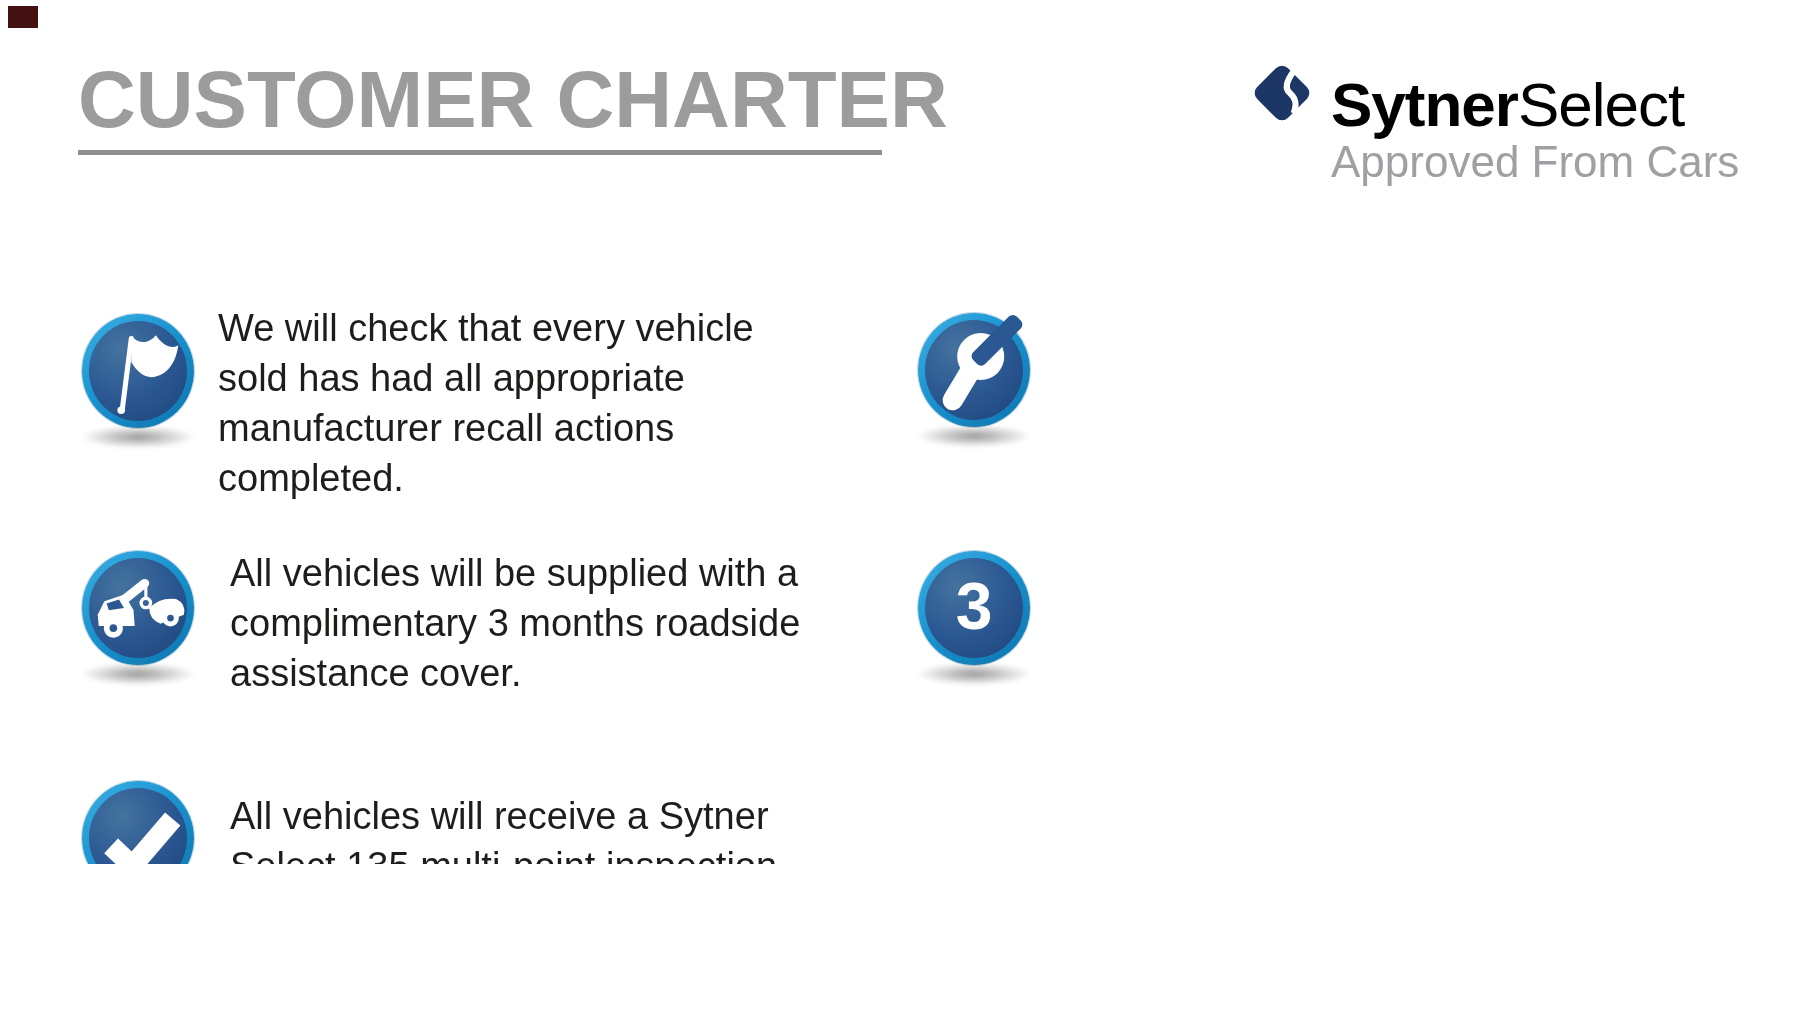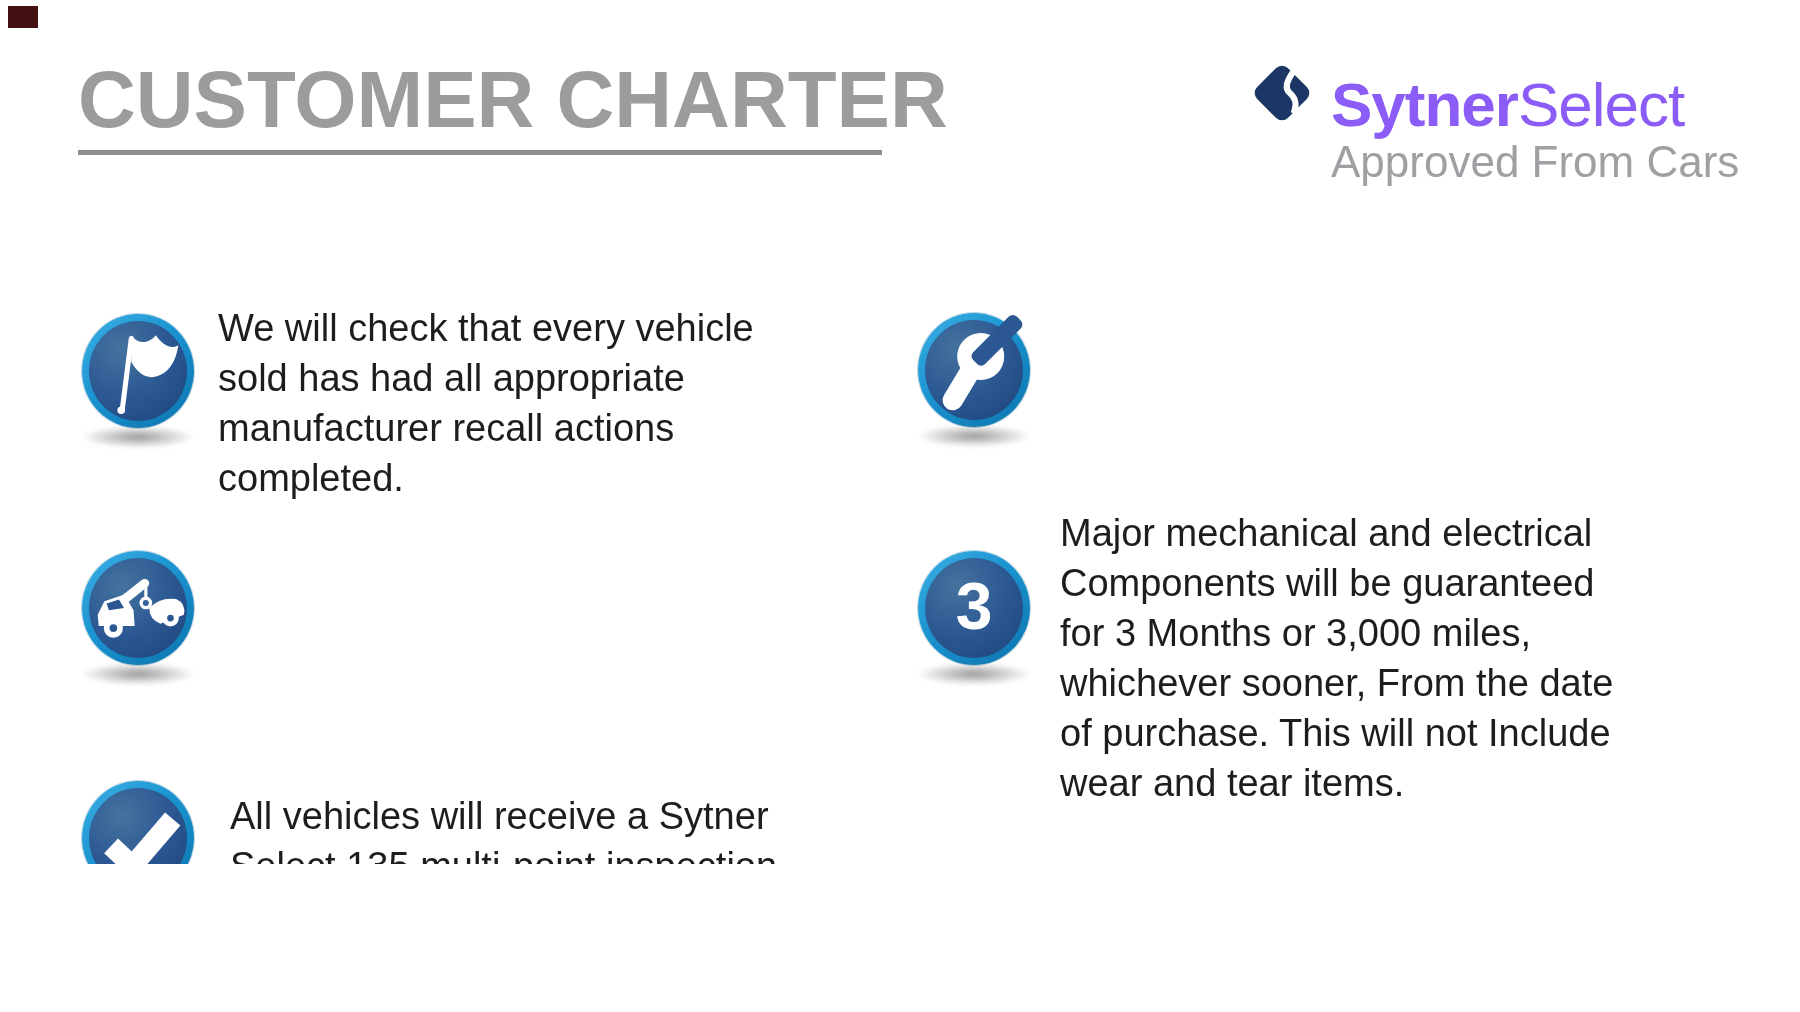--- a/index.html
+++ b/index.html
@@ -8,21 +8,21 @@
 
   .corner-mark{position:absolute;left:8px;top:6px;width:30px;height:22px;background:#451012;}
 
   .page-title{position:absolute;left:78px;top:58px;font-size:80px;font-weight:700;
               color:#9c9c9c;letter-spacing:0px;line-height:1.05;white-space:nowrap;}
   .title-rule{position:absolute;left:78px;top:150px;width:804px;height:5px;background:#8f8f8f;}
 
   
   .logo{position:absolute;left:1243px;top:48px;width:480px;height:140px;}
   .logo-diamond{position:absolute;left:0;top:6px;width:78px;height:78px;}
-  .wordmark{position:absolute;left:88px;top:26px;font-size:62px;line-height:1;color:#8b5cf6;white-space:nowrap;letter-spacing:-1px;}
+  .wordmark{position:absolute;left:88px;top:26px;font-size:62px;line-height:1;color:#000000;white-space:nowrap;letter-spacing:-1px;}
   .wordmark .bold{font-weight:700;}
   .wordmark .light{font-weight:400;}
   .tagline{position:absolute;left:88px;top:92px;width:388px;text-align:right;
            font-size:44px;line-height:1;color:#9ea0a3;font-weight:400;white-space:nowrap;}
 
   
   .para{position:absolute;font-size:38px;line-height:50px;color:#1d1d1b;white-space:pre-line;}
 
   .badge{position:absolute;width:112px;height:114px;border-radius:50%;
          background:linear-gradient(140deg,#3db0e6 0%,#1a93cf 45%,#0c74ae 100%);
@@ -80,20 +80,23 @@
       <path d="M14,56 L20,44 L38,38 L46,52 L47,66 L15,66 Z" fill="#ffffff"></path>
       <path d="M22,46 L33,42.5 L37.5,50 L24,52 Z" fill="#2b5792"></path>
       <circle cx="28" cy="68" r="8.5" fill="#ffffff"></circle>
       <circle cx="28" cy="68" r="3.4" fill="#2b5792"></circle>
       <path d="M60,50 Q70,40 84,42 Q93,46 91,56 L70,64 Q60,60 60,50 Z" fill="#ffffff"></path>
       <circle cx="79" cy="59" r="7.5" fill="#ffffff"></circle>
       <circle cx="79" cy="59" r="3" fill="#2b5792"></circle>
     </svg>
   </div>
   <div class="icon-shadow" style="left:82px;top:663px"></div>
+  <div class="para" style="left:230px;top:548px;width:700px">All vehicles will be supplied with a
+complimentary 3 months roadside
+assistance cover.</div>
 
   <div class="badge" style="left:82px;top:781px">
     <div class="badge-inner"></div>
     <svg viewBox="0 0 100 100">
       <path d="M26,57 L45,75 L81,33" stroke="#ffffff" stroke-width="18" fill="none" stroke-linejoin="miter"></path>
     </svg>
   </div>
   <div class="icon-shadow" style="left:82px;top:893px"></div>
   <div class="para" style="left:230px;top:791px;width:700px">All vehicles will receive a Sytner
 Select 135 multi-point inspection.</div>
@@ -108,20 +111,14 @@
       </g>
     </svg>
   </div>
   <div class="icon-shadow" style="left:918px;top:425px"></div>
 
   <div class="badge" style="left:918px;top:551px">
     <div class="badge-inner"></div>
     <div class="badge-num">3</div>
   </div>
   <div class="icon-shadow" style="left:918px;top:663px"></div>
-  <div class="para" style="left:1060px;top:508px;width:690px">Major mechanical and electrical
-Components will be guaranteed
-for 3 Months or 3,000 miles,
-whichever sooner, From the date
-of purchase. This will not Include
-wear and tear items.</div>
 
 </div>
 
 </body></html>

